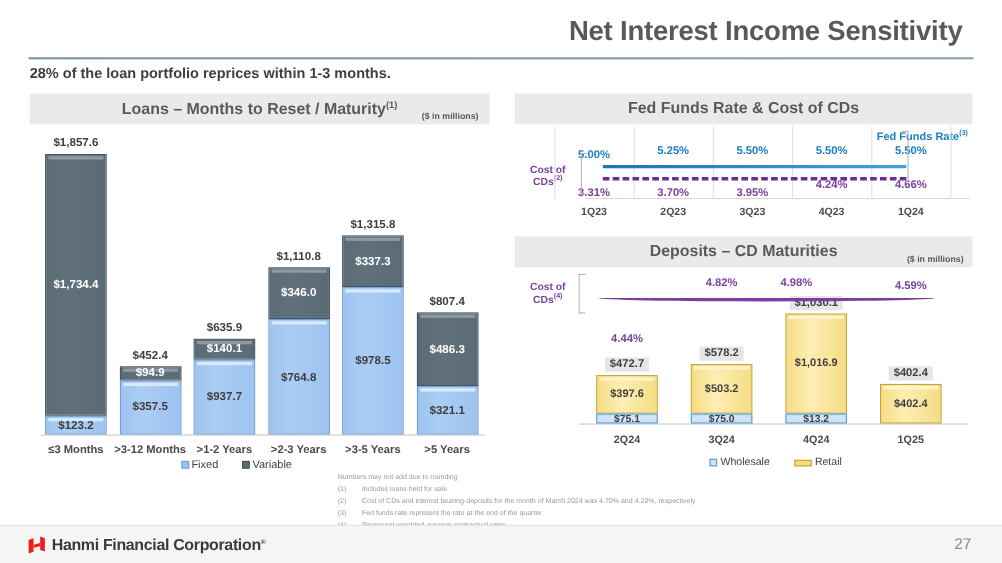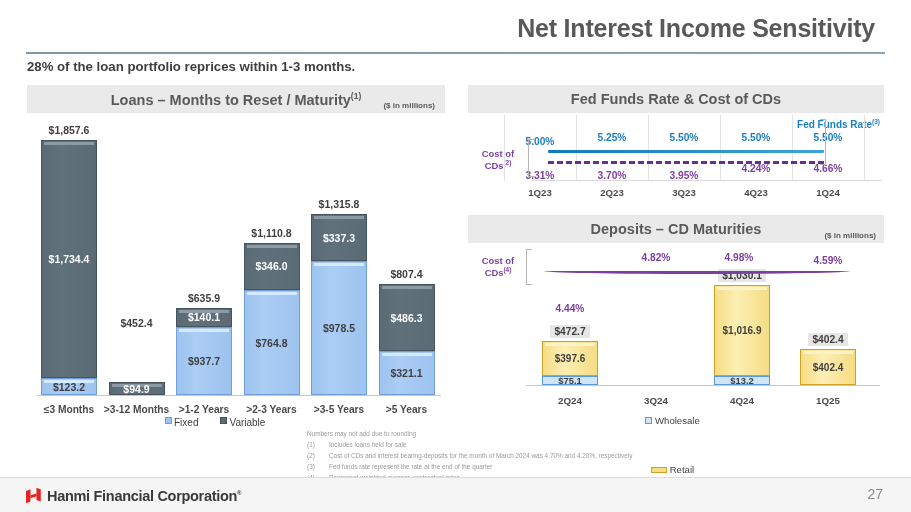--- a/index.html
+++ b/index.html
@@ -135,21 +135,21 @@
   
   #loans-legend {
     position: absolute;
     left: 165px; top: 417px;
     display: flex;
     gap: 22px;
     align-items: center;
     font-size: 10px;
     color: #3f3f3f;
   }
-  #loans-legend .li { display: flex; align-items: flex-start; gap: 2px; }
+  #loans-legend .li { display: flex; align-items: center; gap: 2px; }
   .sw { width: 7px; height: 7px; display: inline-block; }
   .sw-fix { background: #9dc3ef; border: 1px solid #6f9fd6; }
   .sw-var { background: #5b6b76; border: 1px solid #46545e; }
 
   
   #footnotes {
     position: absolute;
     left: 307px; top: 428px;
     font-size: 6.4px;
     color: #9a9a9a;
@@ -287,22 +287,22 @@
   .dseg span { position: relative; z-index: 2; }
   .dep-x {
     position: absolute;
     width: 80px; text-align: center;
     font-size: 9.8px; font-weight: bold; color: #4a4a4a;
     bottom: 2px; white-space: nowrap;
   }
   #dep-legend {
     position: absolute;
     left: 645px; top: 415px;
-    display: flex; gap: 38px; align-items: center;
-    font-size: 9.6px; color: #3f3f3f; flex-direction: column;
+    display: flex; gap: 22px; align-items: center;
+    font-size: 9.6px; color: #3f3f3f;
   }
   #dep-legend .li { display: flex; align-items: center; gap: 3px; }
   .sw-whole { background: #cfe4f7; border: 1px solid #5b9bd5; width: 7px; height: 7px; }
   .sw-retail { background: #f5dd84; border: 1px solid #c9a227; width: 16px; height: 6px; }
 
   
   #footer-rule {
     position: absolute; left: 0; right: 0; bottom: 34px;
     height: 1px; background: #dcdcdc;
   }
@@ -347,20 +347,23 @@
       </div>
       <div class="seg seg-fix" style="height: 16.9121px;">
         <span>$123.2</span>
       </div>
     </div>
     <div class="x-lab" style="left: -3px; top: 286px;">≤3 Months</div>
     <div class="lg-col" style="left: 81.5px;">
       <div class="lg-total" style="bottom: 66.1027px;">$452.4</div>
       <div class="seg seg-var" style="height: 13.0273px;">
         <span>$94.9</span>
+      </div>
+      <div class="seg seg-fix" style="height: 49.0754px;">
+        <span>$357.5</span>
       </div>
     </div>
     <div class="x-lab" style="left: 64.5px; top: 286px;">&gt;3-12 Months</div>
     <div class="lg-col" style="left: 149px;">
       <div class="lg-total" style="bottom: 91.2925px;">$635.9</div>
       <div class="seg seg-var" style="height: 19.2321px;">
         <span>$140.1</span>
       </div>
       <div class="seg seg-fix" style="height: 68.0604px;">
         <span>$937.7</span>
@@ -483,33 +486,42 @@
       <div class="dep-total" style="bottom: 47.5103px;"><span>$472.7</span></div>
       <div class="dseg dseg-retail" style="height: 35.5103px;">
         <span>$397.6</span>
       </div>
       <div class="dseg dseg-whole" style="height: 9px; font-size: 9.4px;">
         <span>$75.1</span>
       </div>
     </div>
     <div class="dep-x" style="left: 62px;">2Q24</div>
     <div class="dep-val" style="left: 69px; top: 12px; margin-top: 48px;">4.44%</div>
+    <div class="dep-col" style="left: 160px;">
+      <div class="dep-total" style="bottom: 56.9417px;"><span>$578.2</span></div>
+      <div class="dseg dseg-retail" style="height: 44.9417px;">
+        <span>$503.2</span>
+      </div>
+      <div class="dseg dseg-whole" style="height: 9px; font-size: 9.4px;">
+        <span>$75.0</span>
+      </div>
+    </div>
     <div class="dep-x" style="left: 148px;">3Q24</div>
     <div class="dep-val" style="left: 155px; top: 9px;">4.82%</div>
     <div class="dep-col" style="left: 246px;">
       <div class="dep-total" style="bottom: 102.821px;"><span>$1,030.1</span></div>
       <div class="dseg dseg-retail" style="height: 90.8211px;">
         <span>$1,016.9</span>
       </div>
       <div class="dseg dseg-whole" style="height: 9px; font-size: 9.4px;">
         <span>$13.2</span>
       </div>
     </div>
     <div class="dep-x" style="left: 234px;">4Q24</div>
-    <div class="dep-val" style="left: 238px; top: 9px;">4.98%</div>
+    <div class="dep-val" style="left: 223px; top: 9px;">4.98%</div>
     <div class="dep-col" style="left: 332px;">
       <div class="dep-total" style="bottom: 38.939px;"><span>$402.4</span></div>
       <div class="dseg dseg-retail" style="height: 35.939px;">
         <span>$402.4</span>
       </div>
     </div>
     <div class="dep-x" style="left: 320px;">1Q25</div>
     <div class="dep-val" style="left: 327px; top: 12px;">4.59%</div>
     <div id="dep-line" style="left: 76px; width: 306px; top: 28px; border-radius: 50% / 0px 0px 100% 100%;"></div>
     <div class="bracket bracket-l" style="left: 58px; top: 6px; width: 6px; height: 36px;"></div>

